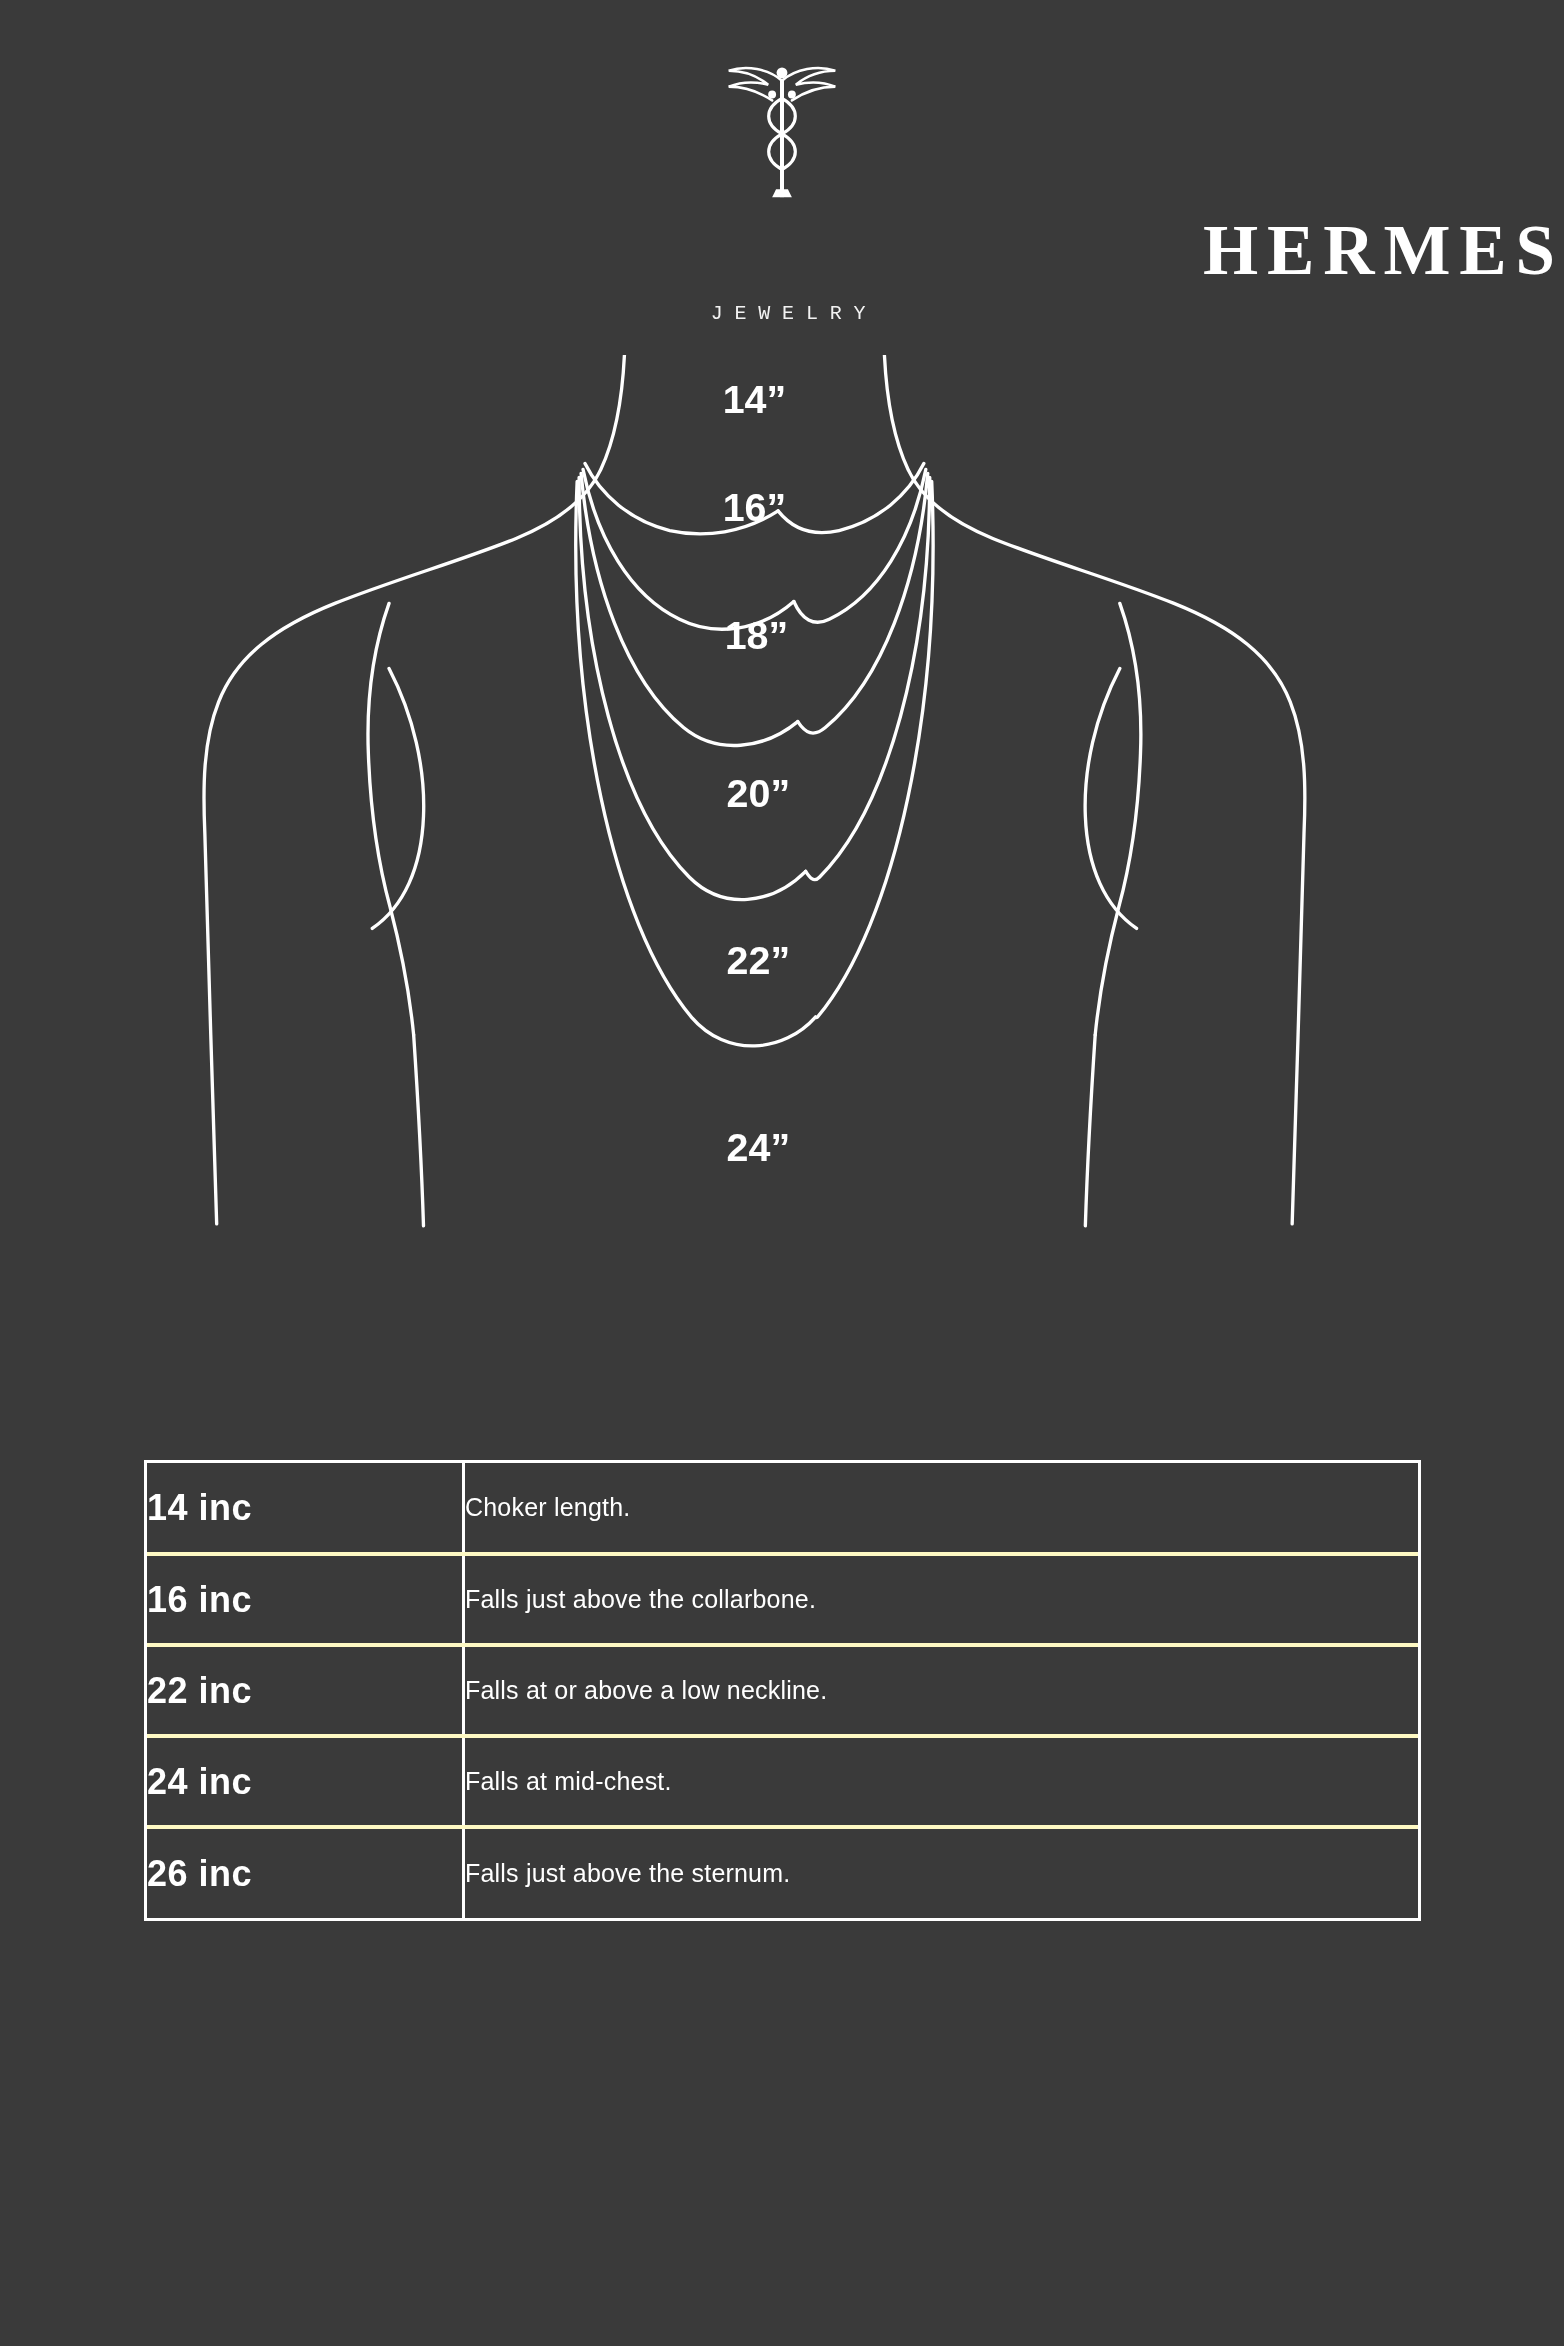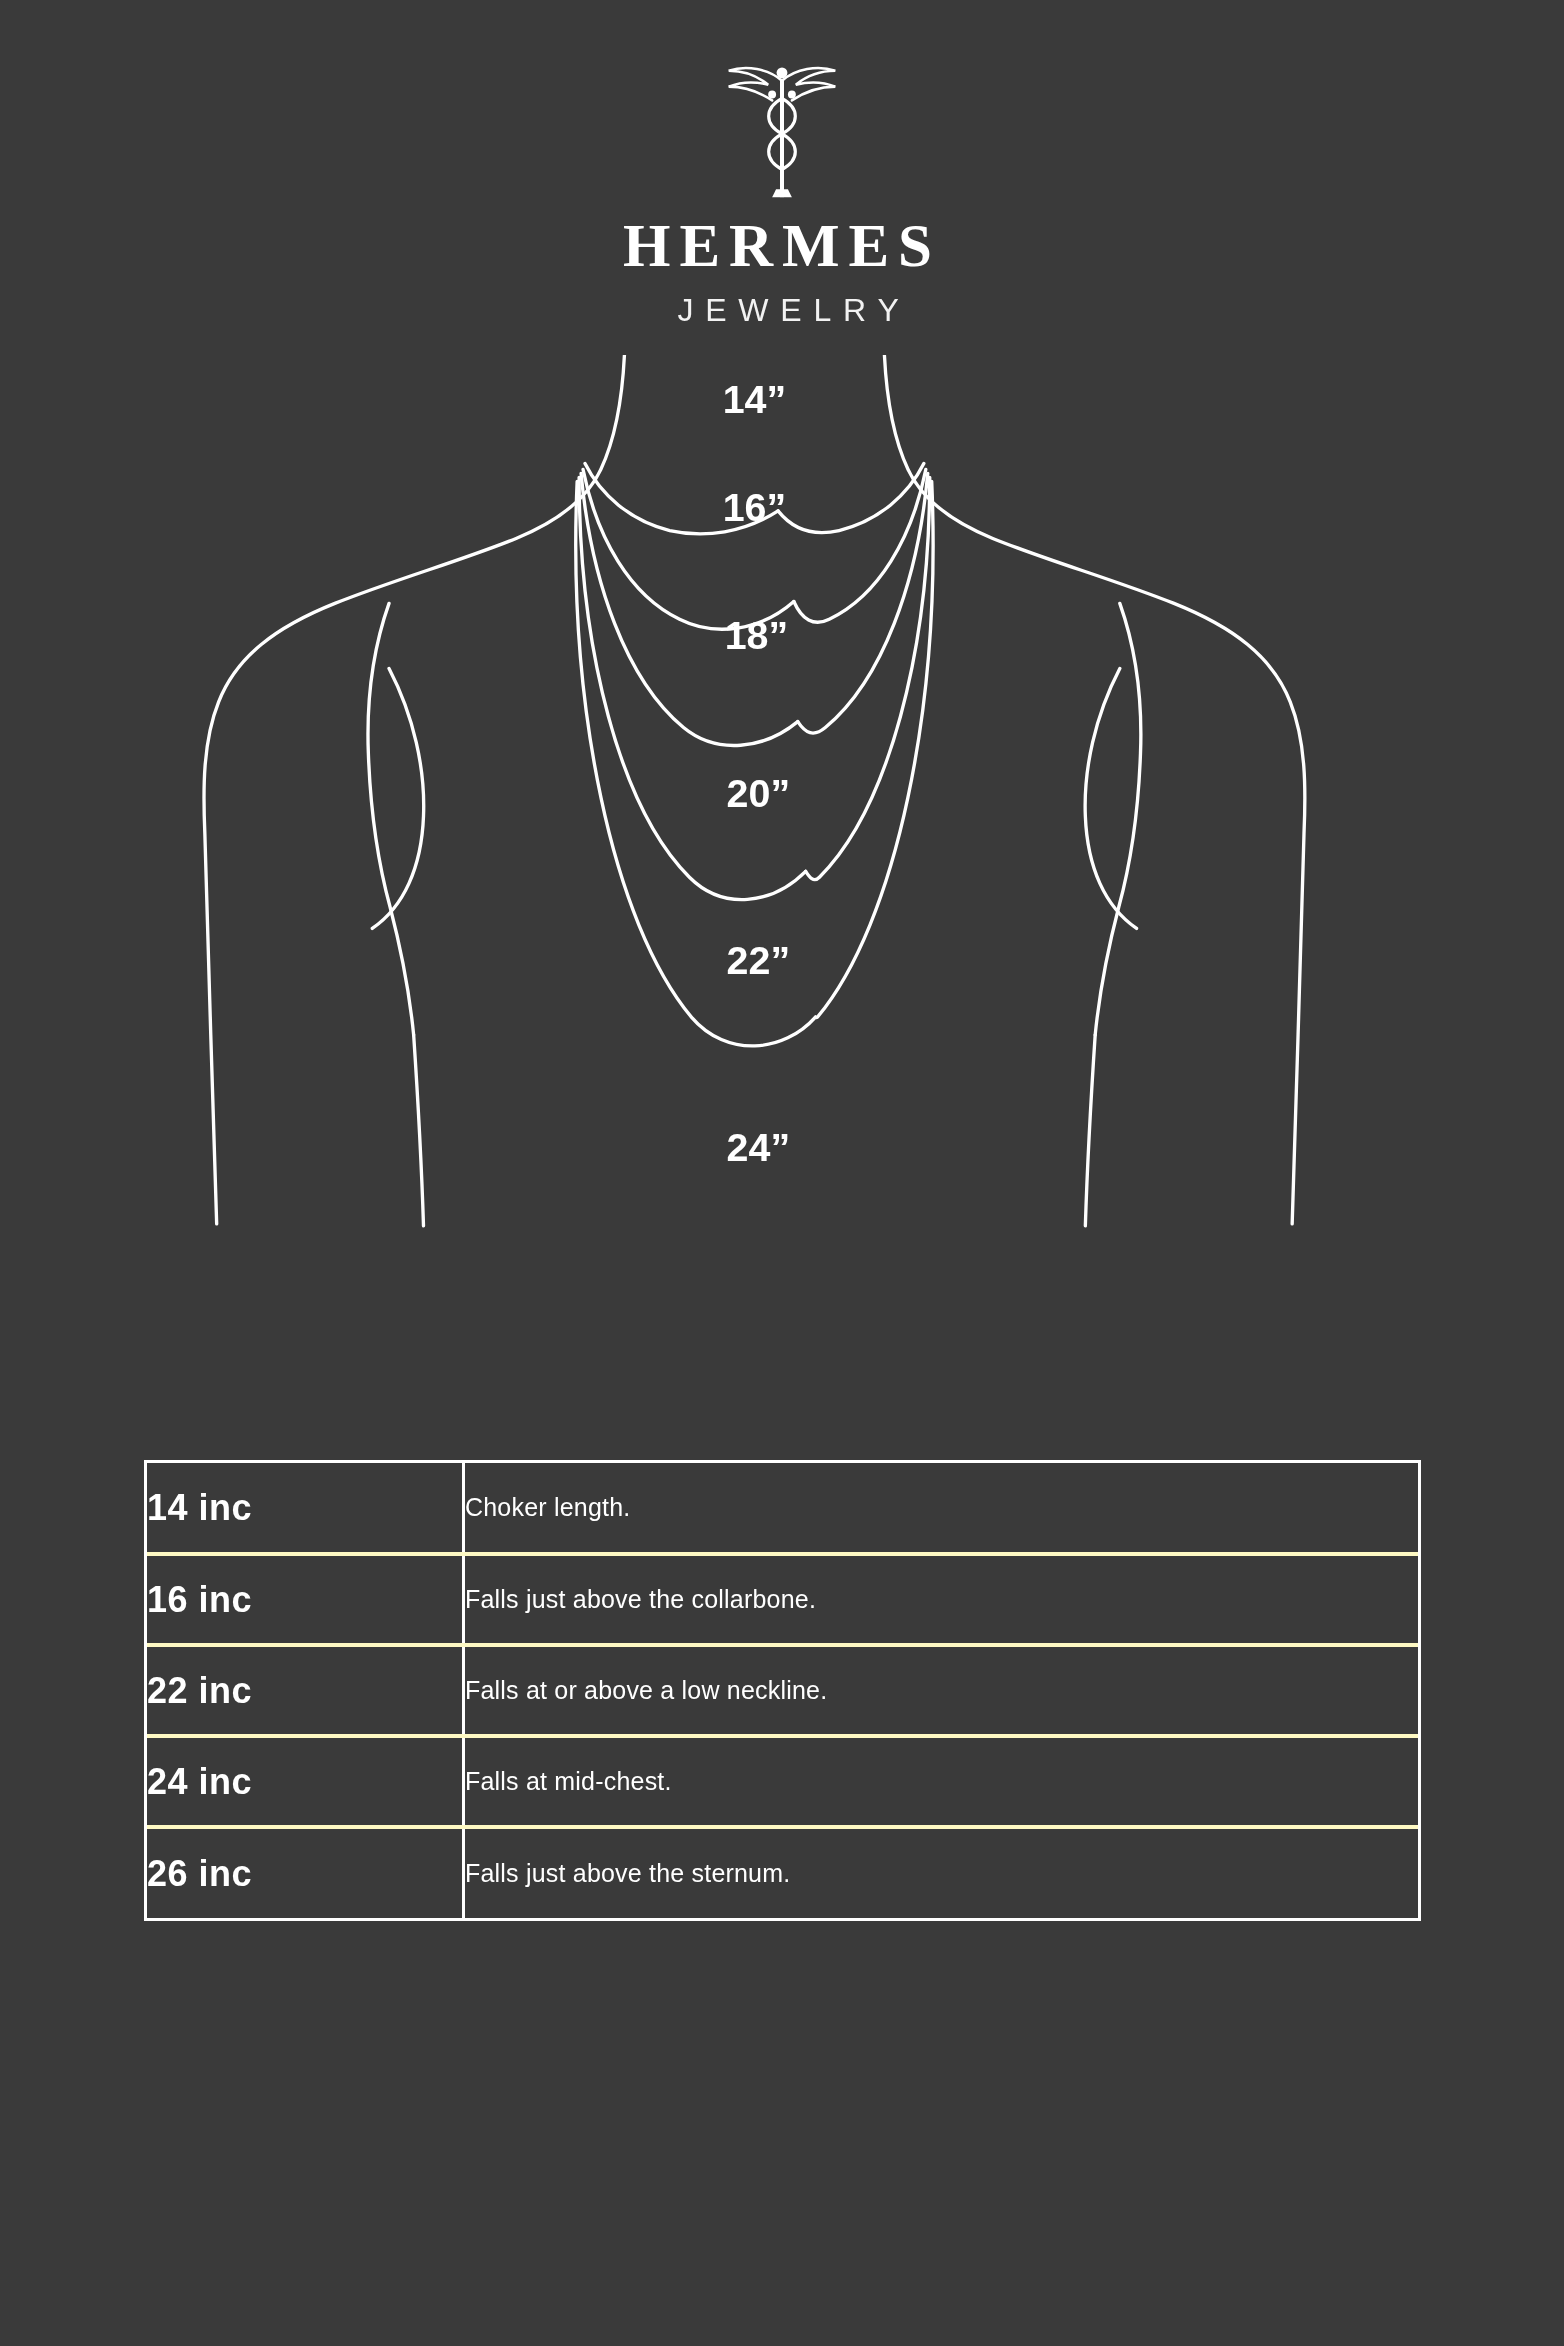--- a/index.html
+++ b/index.html
@@ -30,30 +30,31 @@
     text-align: center;
   }
   .brand-mark {
     width: 158px;
     height: 148px;
     margin: 0 auto;
     display: block;
   }
   .brand-name {
     font-family: "Liberation Serif", serif;
-    font-size: 61px;
+    font-size: 71px;
     letter-spacing: 8.9px;
     font-weight: 700;
     margin-top: 7.9px;
     line-height: 1;
     color: #ffffff;
+    text-align: right;
   }
   .brand-sub {
-    font-family: Liberation Sans, sans-serif;
-    font-size: 32px;
+    font-family: Liberation Mono, monospace;
+    font-size: 20px;
     letter-spacing: 11.8px;
     margin-top: 15.8px;
     color: #f2f2f2;
     padding-left: 24px;
   }
 
   
   .illustration {
     position: absolute;
     top: 355px;

